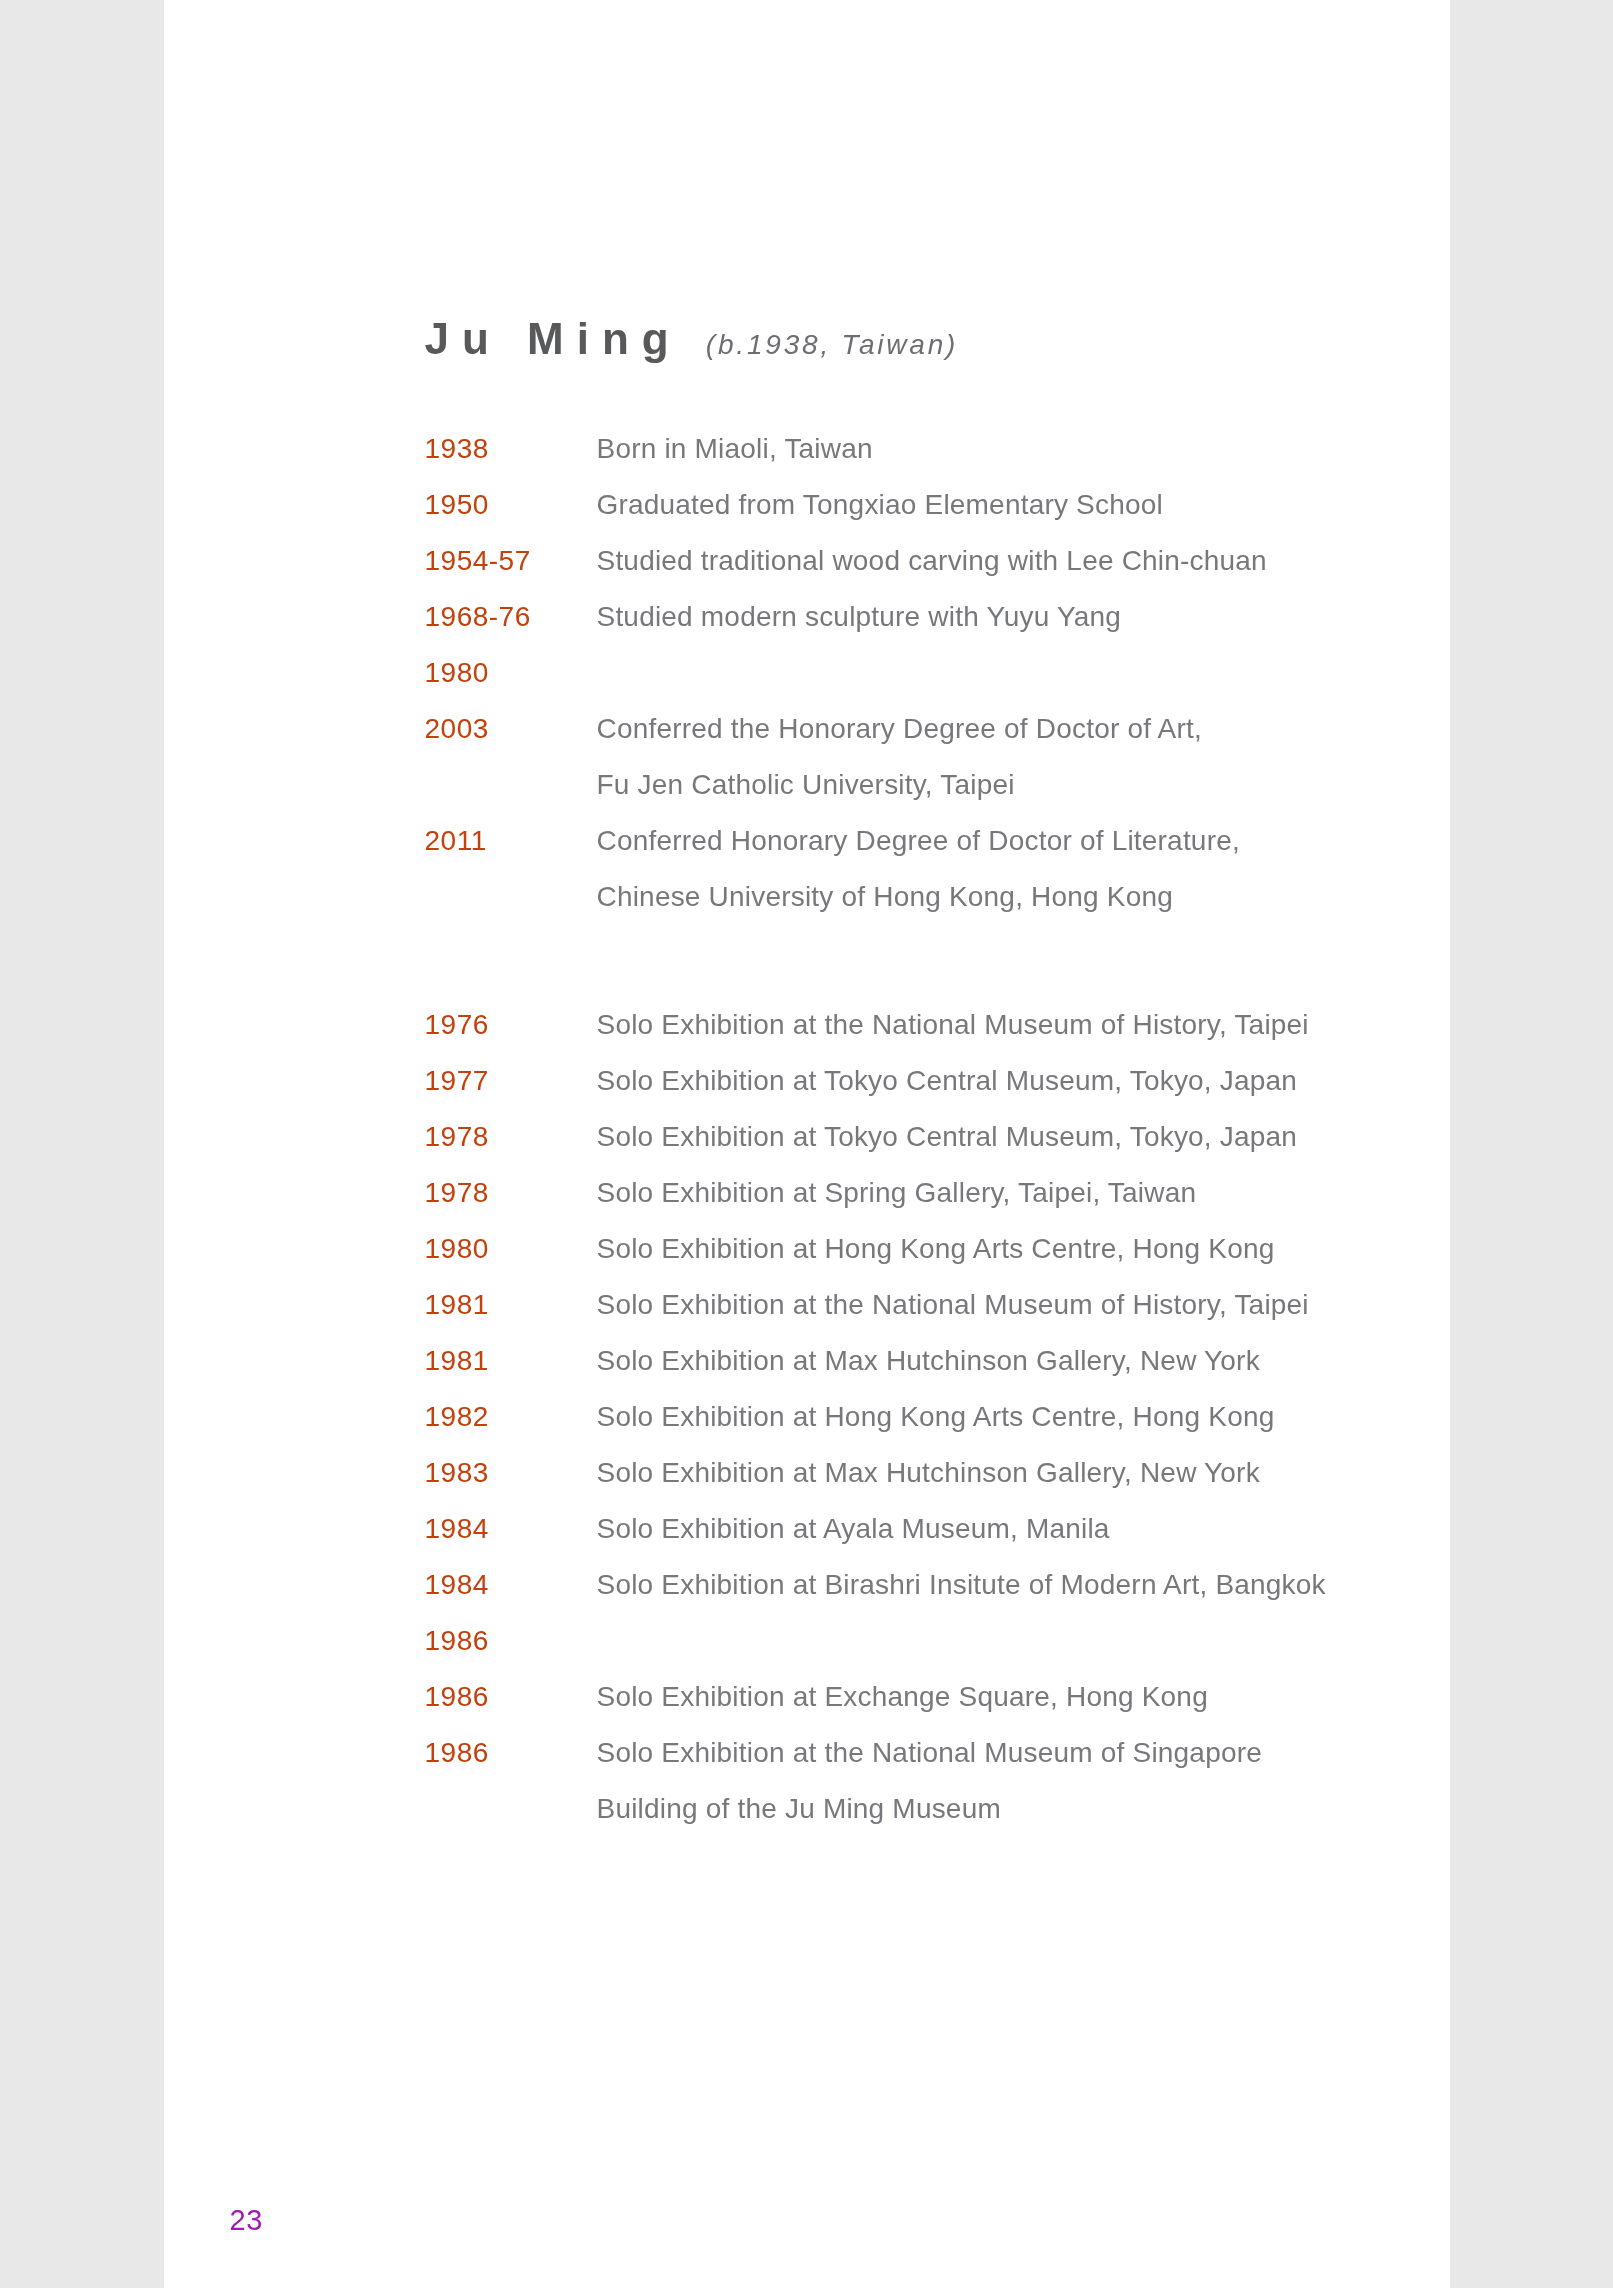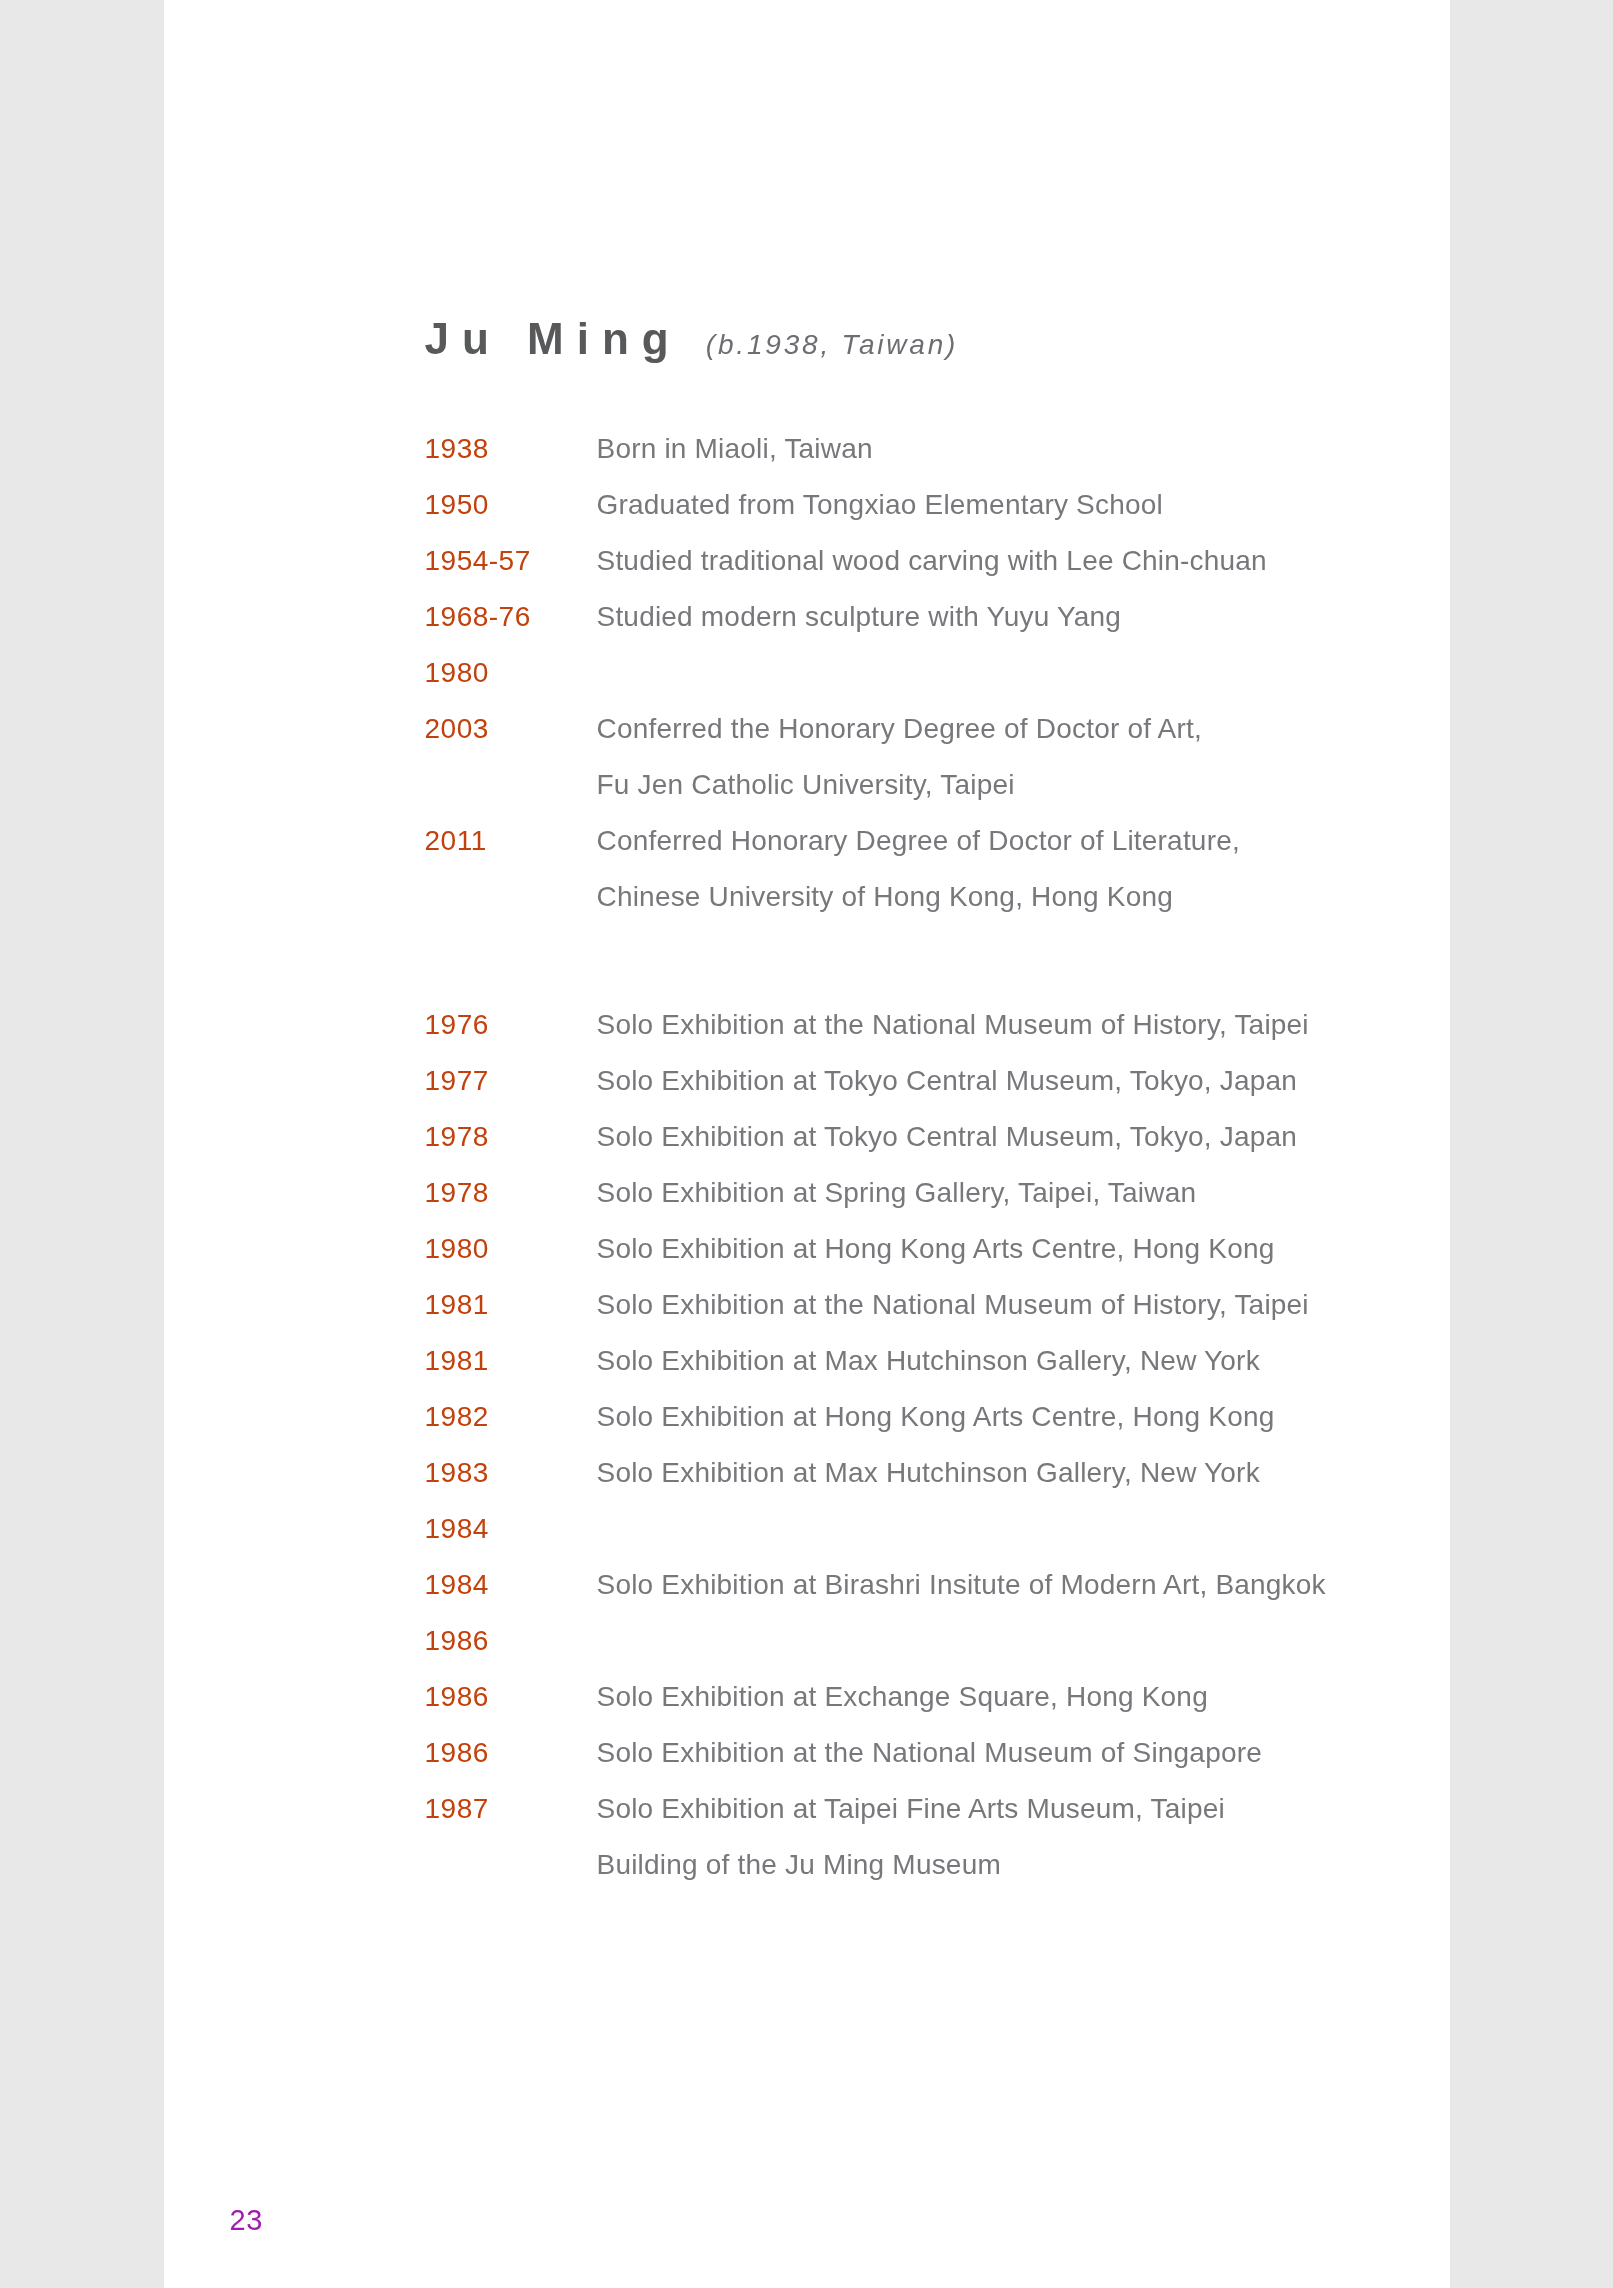--- a/index.html
+++ b/index.html
@@ -178,20 +178,21 @@
           <span class="desc">Solo Exhibition at Hong Kong Arts Centre, Hong Kong</span>
         </div>
 
         <div class="row">
           <span class="year">1983</span>
           <span class="desc">Solo Exhibition at Max Hutchinson Gallery, New York</span>
         </div>
 
         <div class="row">
           <span class="year">1984</span>
+          <span class="desc">Solo Exhibition at Ayala Museum, Manila</span>
         </div>
 
         <div class="row">
           <span class="year">1984</span>
           <span class="desc">Solo Exhibition at Birashri Insitute of Modern Art, Bangkok</span>
         </div>
 
         <div class="row">
           <span class="year">1986</span>
         </div>
@@ -199,24 +200,20 @@
         <div class="row">
           <span class="year">1986</span>
           <span class="desc">Solo Exhibition at Exchange Square, Hong Kong</span>
         </div>
 
         <div class="row">
           <span class="year">1986</span>
           <span class="desc">Solo Exhibition at the National Museum of Singapore</span>
         </div>
 
-        <div class="row">
-          <span class="year">1987</span>
-          <span class="desc">Solo Exhibition at Taipei Fine Arts Museum, Taipei</span>
-        </div>
 
         <div class="row">
           <span class="year"></span>
           <span class="desc">Building of the Ju Ming Museum</span>
         </div>
       </div>
 
   </div>
 
   <div class="page-number">23</div>

